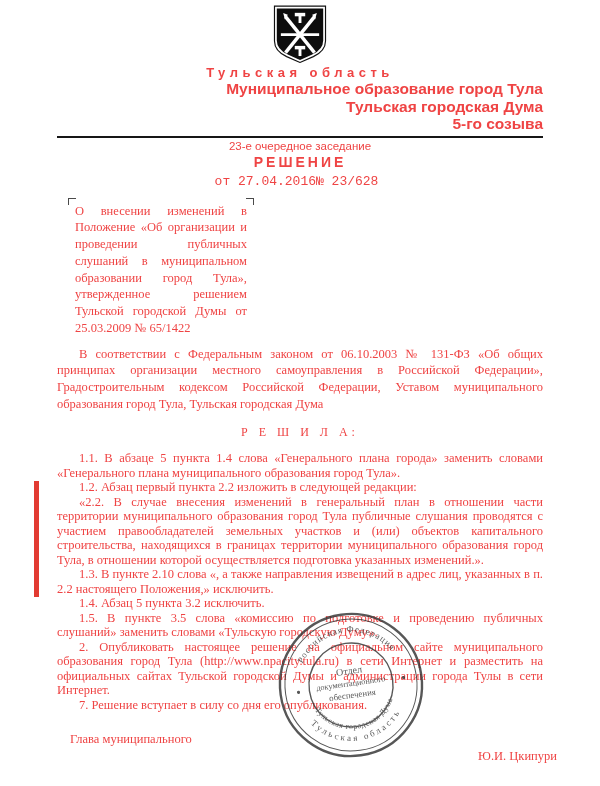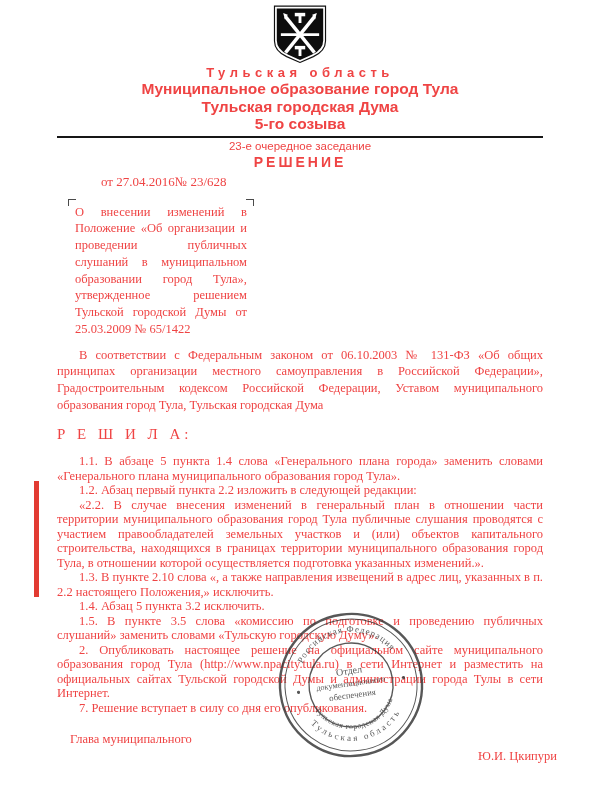--- a/index.html
+++ b/index.html
@@ -14,56 +14,56 @@
   .inner{padding:0 57px;}
   
   .hdr{ text-align:center; }
   .coat{ margin:5px auto 2px auto; width:58px; height:58px; display:block; }
   .region{
     font-family:"Liberation Sans", sans-serif;
     font-weight:bold; font-size:13px; letter-spacing:4.5px; line-height:15px;
   }
   .muni, .council, .convoc{
     font-family:"Liberation Sans", sans-serif;
-    font-weight:bold; font-size:15.5px; line-height:17.5px;
+    font-weight:bold; font-size:15.5px; line-height:17.5px;text-align:right;
   }
   .rule{ height:0; border-top:2px solid #171717; margin-top:3px; }
   .session{
     font-family:"Liberation Sans", sans-serif;
     font-size:11.5px; line-height:13px; margin-top:2px;
   }
   .doctype{
     font-family:"Liberation Sans", sans-serif;
     font-weight:bold; font-size:14px; letter-spacing:3px; line-height:16px; margin-top:1px;
   }
   .daterow{
-    font-family:Liberation Serif, serif;
+    font-family:Liberation Mono, monospace;
     font-size:13px; margin-top:4px;
-    display:flex; justify-content:flex-start;
+    display:flex; justify-content:center;
     padding-left:44px; padding-right:51px;
     text-align:left;
   }
   
   .titleblock{
     position:relative;
     width:172px; margin:14px 0 0 18px;
     font-size:12.5px; line-height:16.8px;
     text-align:justify;
   }
   .corner{ position:absolute; width:7px; height:6px; }
   .corner.tl{ left:-7px; top:-5px; border-left:1px solid #4a4a4a; border-top:1px solid #4a4a4a; }
   .corner.tr{ right:-7px; top:-5px; border-right:1px solid #4a4a4a; border-top:1px solid #4a4a4a; }
   
   .preamble{
     margin:9px 0 0 0;
     font-size:12.5px; line-height:16.6px;
     text-align:justify; text-indent:22px;
   }
   .reshila{
-    font-size:15px; letter-spacing:4px;
+    text-align:center; font-size:12px; letter-spacing:4px;
     margin:13px 0 11px 0;
   }
   .para{
     margin:0; font-size:12.5px; line-height:14.5px;
     text-align:justify; text-indent:22px;
   }
   
   .changebar{
     position:absolute; left:34px; top:481px;
     width:4.5px; height:116px;

